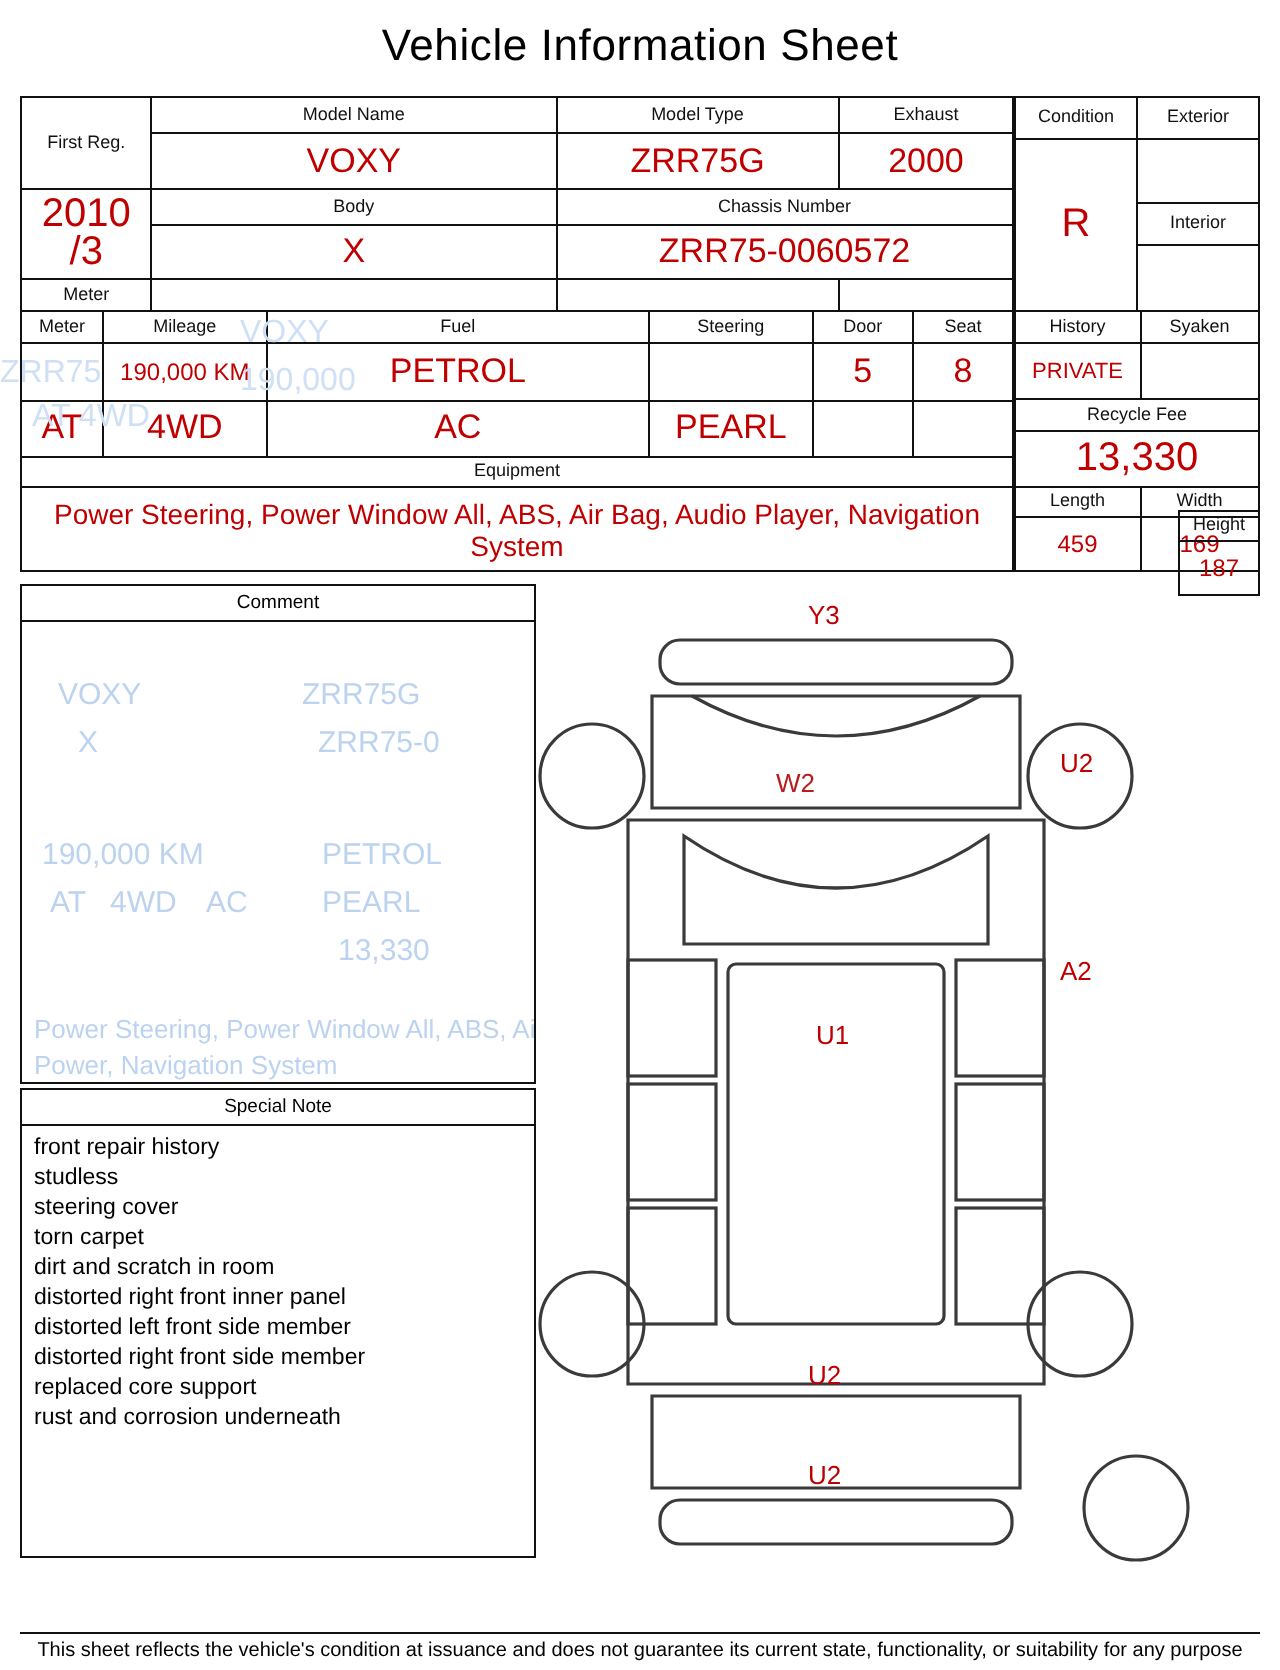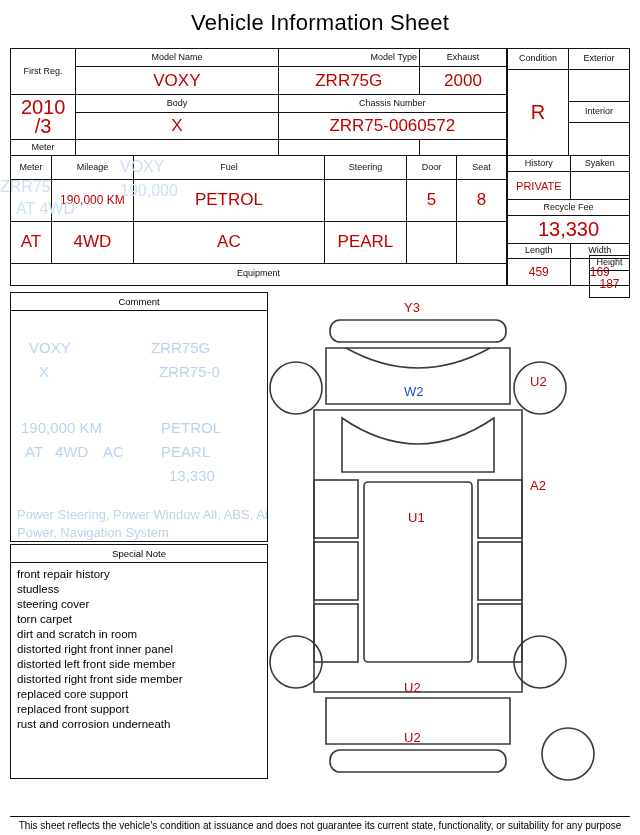--- a/index.html
+++ b/index.html
@@ -78,21 +78,21 @@
 
     <table id="left-table" class="brd">
       <tbody>
           <tr>
         <td rowspan="2" style="width:60px;">
           <div class="lbl">First Reg.</div>
         </td>
         <td style="width:186px;height:18px;">
               <div class="lbl">Model Name</div>
             </td>
-        <td style="width:130px;text-align:right;">
+        <td style="width:130px;">
               <div class="lbl">Model Type</div>
             </td>
         <td style="width:80px;">
               <div class="lbl">Exhaust</div>
             </td>
       </tr>
       <tr>
         <td style="height:28px;">
               <div class="val">VOXY</div>
             </td>
@@ -227,20 +227,25 @@
         <td>
               <div class="val"></div>
             </td>
         <td>
               <div class="val"></div>
             </td>
       </tr>
       <tr>
         <td colspan="6" style="height:15px;">
               <div class="lbl">Equipment</div>
+            </td>
+      </tr>
+      <tr>
+        <td colspan="6" style="height:27px;">
+              <div class="equip-val">Power Steering, Power Window  All, ABS, Air Bag, Audio Player, Navigation System</div>
             </td>
       </tr>
     </tbody>
       </table>
 
     <table class="brd" style="width:123px;border-left:0;">
       <tbody>
           <tr>
         <td style="width:61px;height:16px;">
               <div class="lbl">History</div>
@@ -332,21 +337,20 @@
         <div id="note-list">
           <div>front repair history</div>
           <div>studless</div>
           <div>steering cover</div>
           <div>torn carpet</div>
           <div>dirt and scratch in room</div>
           <div>distorted right front inner panel</div>
           <div>distorted left front side member</div>
           <div>distorted right front side member</div>
           <div>replaced core support</div>
-          <div>replaced front support</div>
           <div>rust and corrosion underneath</div>
         </div>
       </div>
 
     </div>
 
     <div id="diagram-col">
       <svg width="362" height="495" viewBox="0 0 362 495">
         <g fill="none" stroke="#3a3a3a" stroke-width="1.6">
 
@@ -378,21 +382,21 @@
           <path d="M58 406 L242 406 L242 452 L58 452 Z"></path>
 
           <rect x="62" y="458" width="176" height="22" rx="10"></rect>
 
           <circle cx="300" cy="462" r="26"></circle>
         </g>
       </svg>
 
       <div style="position:absolute;left:0;top:0;width:362px;height:495px;">
         <span style="position:absolute;left:136px;top:8px;color:#c00000;font-size:13px;">Y3</span>
-        <span style="position:absolute;left:136px;top:92px;color:#1d4ed8;font-size:13px;">W2</span>
+        <span style="position:absolute;left:120px;top:92px;color:#b91c1c;font-size:13px;">W2</span>
         <span style="position:absolute;left:262px;top:82px;color:#c00000;font-size:13px;">U2</span>
         <span style="position:absolute;left:262px;top:186px;color:#c00000;font-size:13px;">A2</span>
         <span style="position:absolute;left:140px;top:218px;color:#c00000;font-size:13px;">U1</span>
         <span style="position:absolute;left:136px;top:388px;color:#c00000;font-size:13px;">U2</span>
         <span style="position:absolute;left:136px;top:438px;color:#c00000;font-size:13px;">U2</span>
       </div>
     </div>
   </div>
 
   <div class="footer">This sheet reflects the vehicle's condition at issuance and does not guarantee its current state, functionality, or suitability for any purpose</div>

